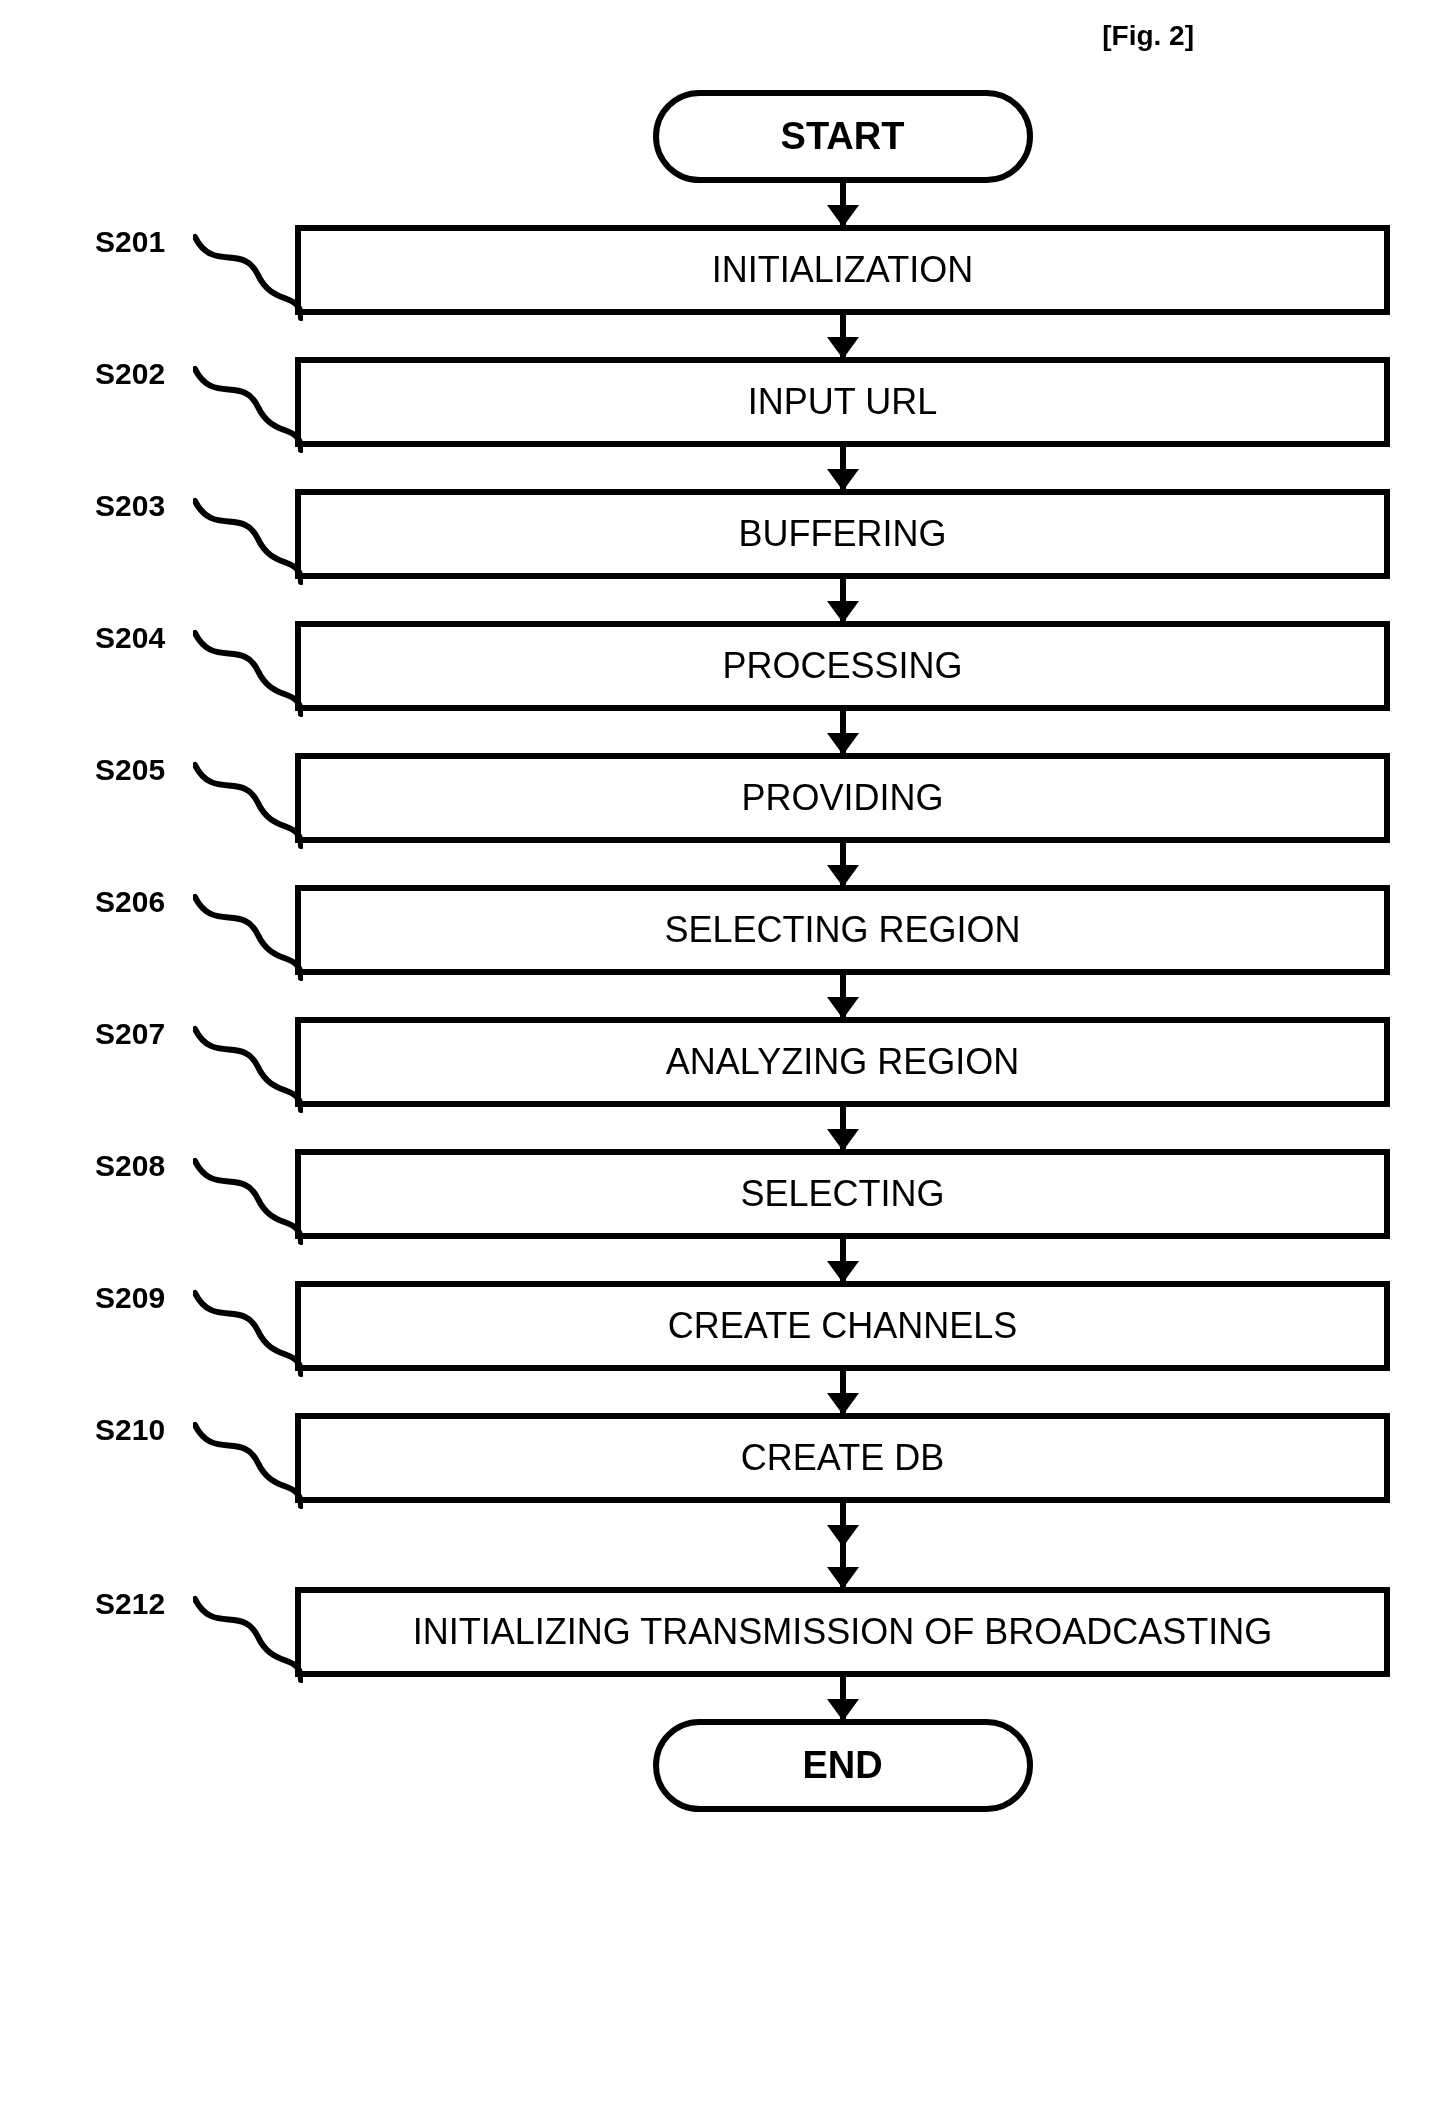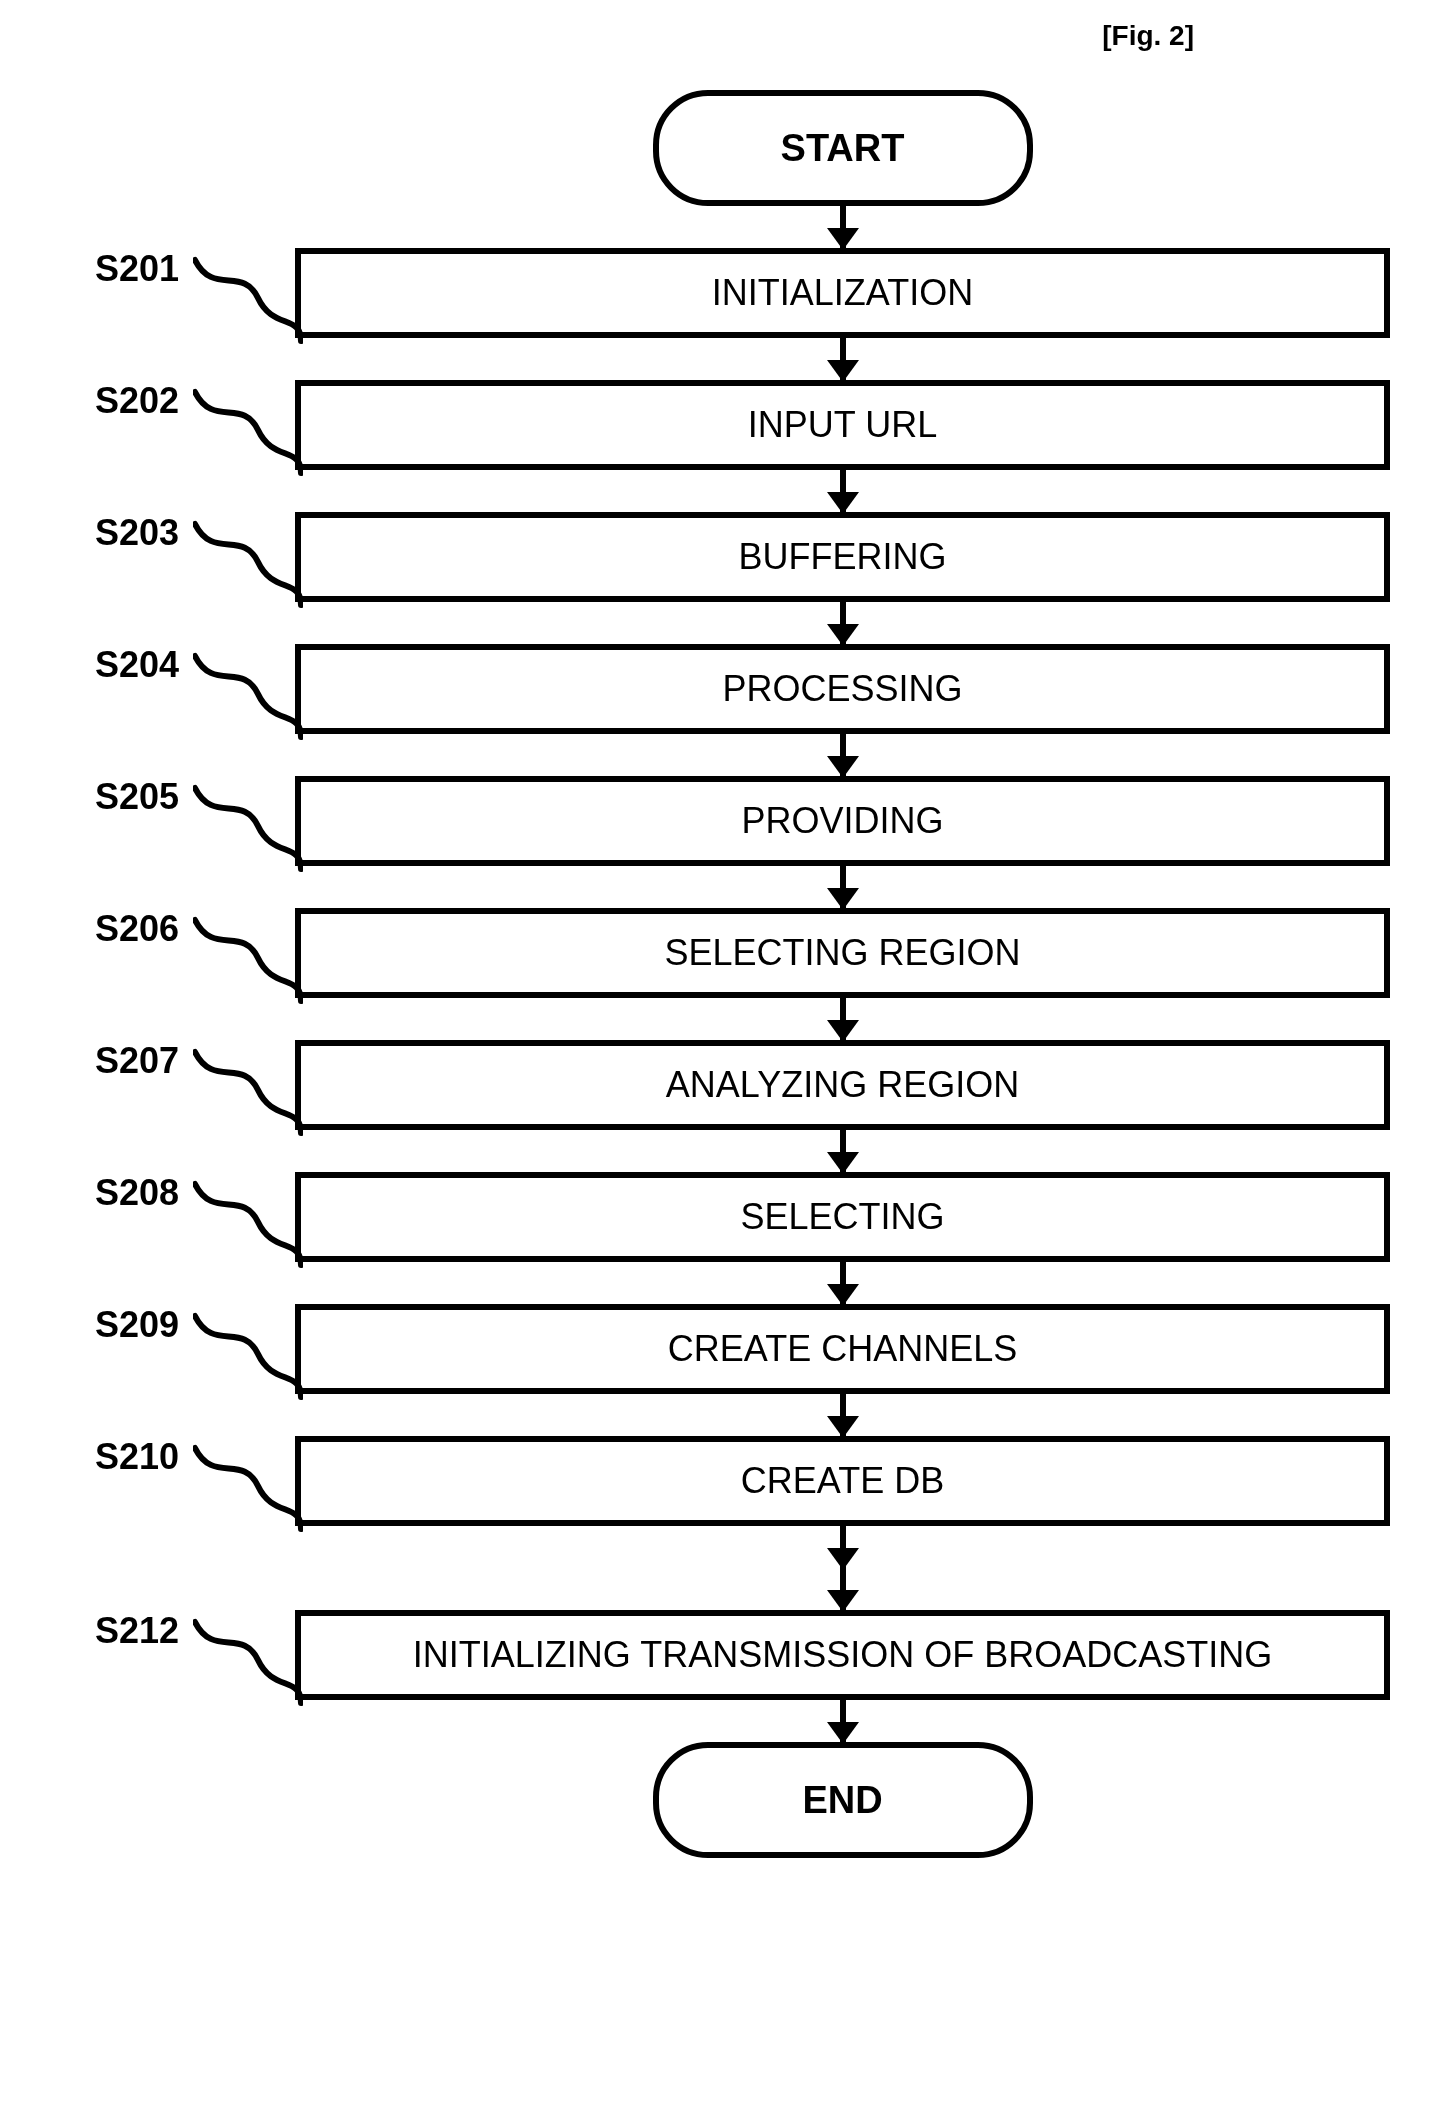--- a/index.html
+++ b/index.html
@@ -22,42 +22,42 @@
       font-weight: bold;
     }
     .flowchart {
       position: absolute;
       top: 90px;
       left: 95px;
       width: 1300px;
     }
     .terminator {
       width: 380px;
-      height: 116px;
+      height: 93px;
       border: 6px solid #000;
       border-radius: 55px;
       display: flex;
       align-items: center;
       justify-content: center;
       font-size: 38px;
       font-weight: bold;
       margin: 0 auto;
       background: #fff;
     }
     .process-row {
       display: flex;
       align-items: flex-start;
       position: relative;
     }
     .step-label-container {
       width: 200px;
       flex-shrink: 0;
     }
     .step-label {
-      font-size: 36px;
+      font-size: 30px;
       font-weight: bold;
       position: relative;
       top: 0px;
     }
     .process-box {
       flex: 1;
       height: 90px;
       border: 6px solid #000;
       display: flex;
       align-items: center;

